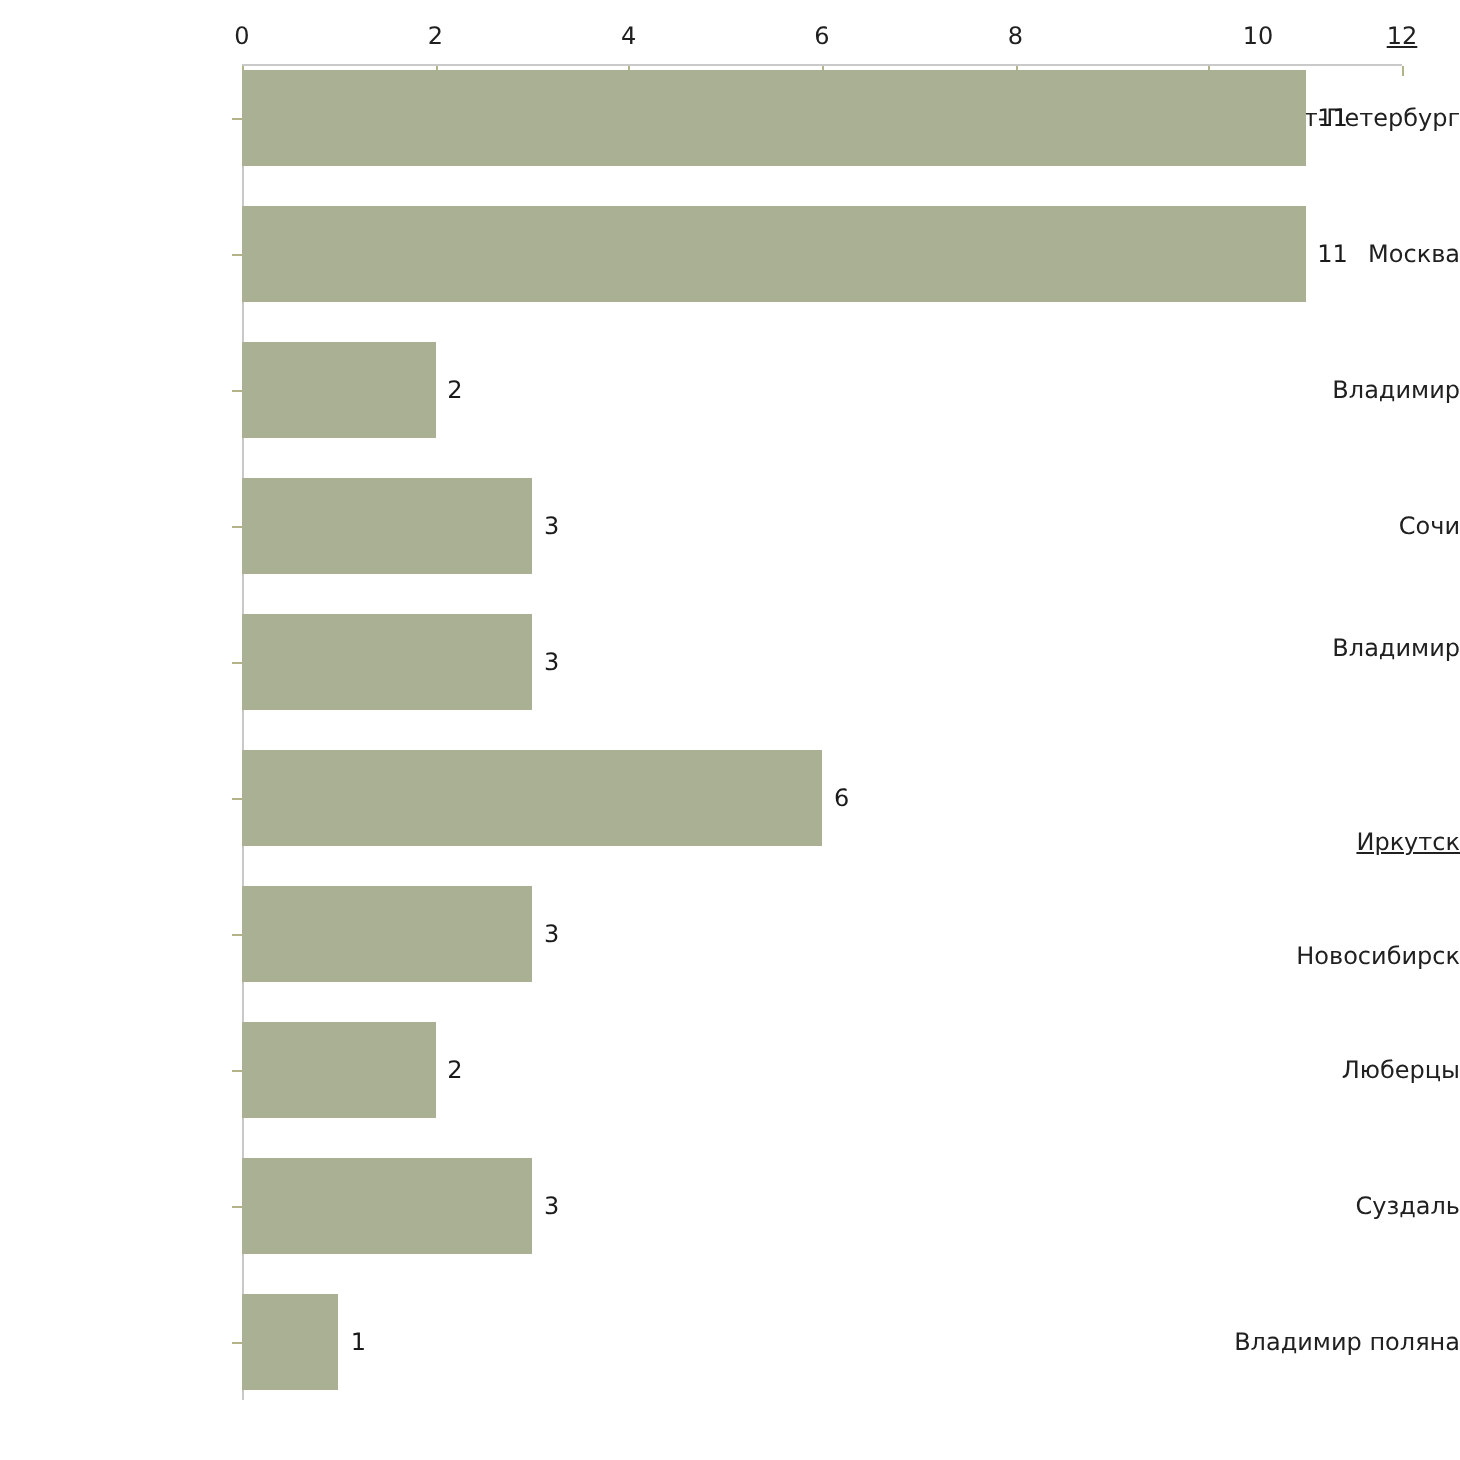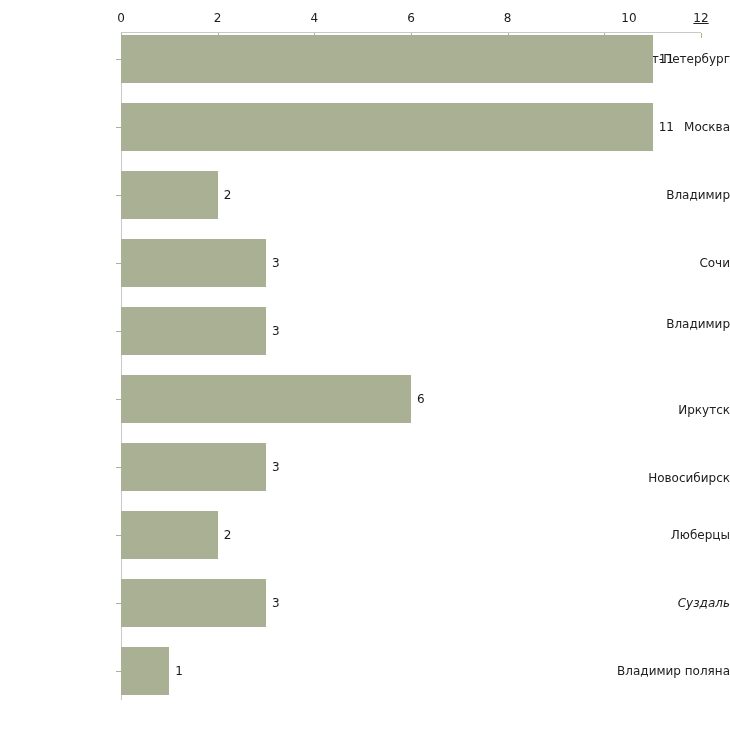--- a/index.html
+++ b/index.html
@@ -132,24 +132,24 @@
       <div class="ytick" style="top: 603px;"></div>
       <div class="ytick" style="top: 671px;"></div>
     </div>
 
   <div id="yticklabels-layer">
       <div class="yticklabel" style="top: 59px;">Санкт-Петербург</div>
       <div class="yticklabel" style="top: 127px;">Москва</div>
       <div class="yticklabel" style="top: 195px;">Владимир</div>
       <div class="yticklabel" style="top: 263px;">Сочи</div>
       <div class="yticklabel" style="top: 324px;">Владимир</div>
-      <div class="yticklabel" style="top: 410px;">Иркутск</div>
+      <div class="yticklabel" style="top: 421px; text-decoration: underline;">Иркутск</div>
       <div class="yticklabel" style="top: 478px;">Новосибирск</div>
       <div class="yticklabel" style="top: 535px;">Люберцы</div>
-      <div class="yticklabel" style="top: 603px; font-style: italic;">Суздаль</div>
+      <div class="yticklabel" style="top: 603px;">Суздаль</div>
       <div class="yticklabel" style="top: 671px;">Владимир поляна</div>
     </div>
 
   <div id="bars-layer">
       <div class="bar" title="Санкт-Петербург: 11" style="top: 35px; left: 121px; width: 531.667px; height: 48px; background: rgb(170, 176, 148);"></div>
       <div class="barlabel" style="left: 658.667px; top: 59px;">11</div>
       <div class="bar" title="Москва: 11" style="top: 103px; left: 121px; width: 531.667px; height: 48px; background: rgb(170, 176, 148);"></div>
       <div class="barlabel" style="left: 658.667px; top: 127px;">11</div>
       <div class="bar" title="Воронеж: 2" style="top: 171px; left: 121px; width: 96.6667px; height: 48px; background: rgb(170, 176, 148);"></div>
       <div class="barlabel" style="left: 223.667px; top: 195px;">2</div>

